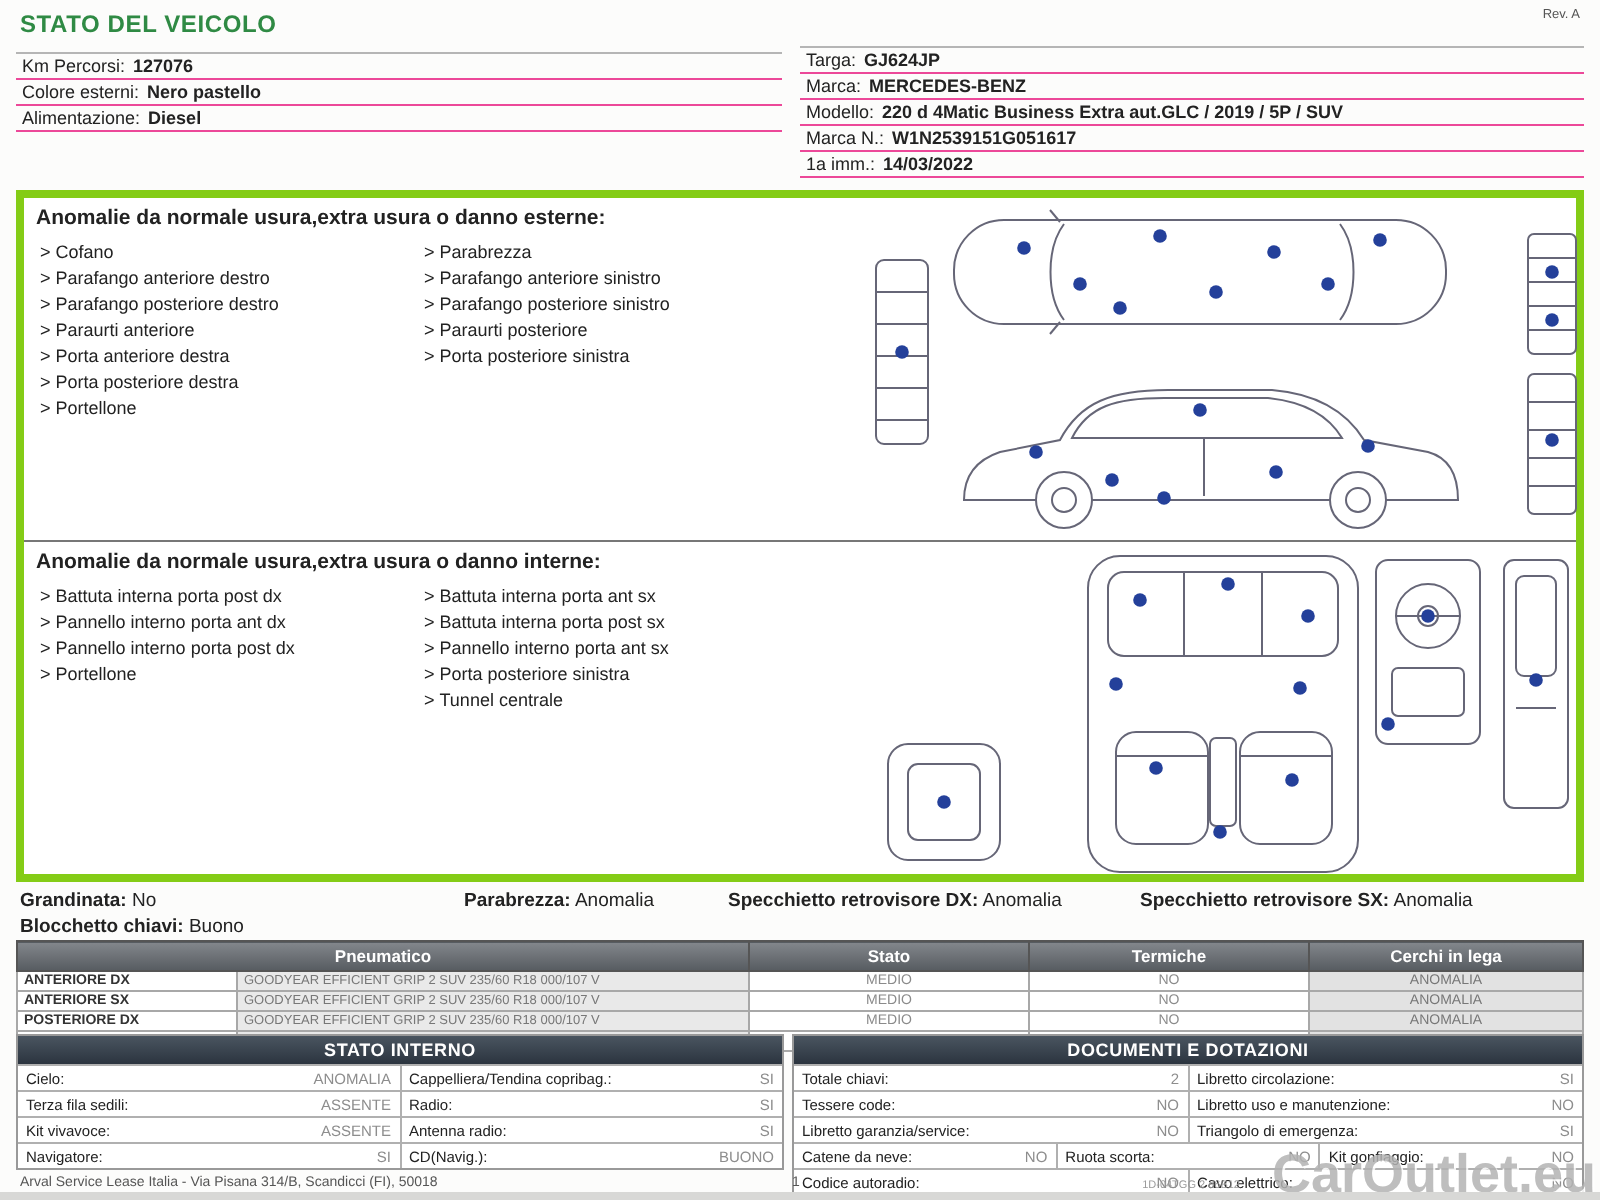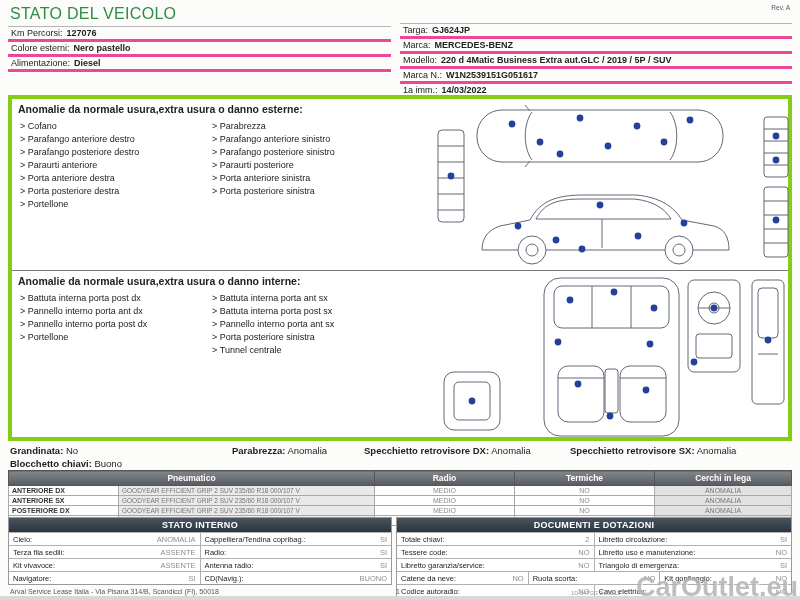--- a/index.html
+++ b/index.html
@@ -1,27 +1,27 @@
 <!DOCTYPE html>
 <html><head>
 <meta charset="utf-8">
 <style>
   * { box-sizing: border-box; margin: 0; padding: 0; }
   html, body { width: 800px; height: 600px; overflow: hidden; }
   body { font-family: "Liberation Sans", sans-serif; background: #e9e9e7; color: #222; }
   .page { position: relative; width: 800px; height: 600px; background: #fcfcfb; overflow: hidden; }
 
   
-  .title { position: absolute; left: 10px; top: 5px; font-size: 16px; font-weight: normal; color: #2f8a44; letter-spacing: .3px; }
+  .title { position: absolute; left: 10px; top: 5px; font-size: 12px; font-weight: bold; color: #2f8a44; letter-spacing: .3px; }
   .rev { position: absolute; right: 10px; top: 4px; font-size: 6.5px; color: #555; }
 
   .info { position: absolute; font-size: 9px; border-top: 1px solid #b5b5b5; }
   .info-left  { left: 8px;  top: 26px; width: 383px; }
   .info-right { left: 400px; top: 23px; width: 392px; }
-  .info .kv-row { display: flex; align-items: center; border-bottom: 3px solid #ec4899; padding: 1px 3px; min-height: 12px; }
+  .info .kv-row { display: flex; align-items: center; border-bottom: 1px solid #ec4899; padding: 1px 3px; min-height: 12px; }
   .info .kv-label { color: #222; white-space: nowrap; }
   .info .kv-value { font-weight: bold; margin-left: 4px; white-space: nowrap; }
 
   
   .main-box { position: absolute; left: 8px; top: 95px; width: 784px; height: 346px; border: 4px solid #84cc16; background: #fff; }
   .section { position: relative; height: 172px; }
   .section.ext { border-bottom: 1px solid #777; }
   .section-title { padding: 4px 6px 2px; font-size: 10.5px; font-weight: bold; }
   .anomaly-cols { position: absolute; left: 8px; top: 21px; display: flex; }
   .anomaly-list { list-style: none; width: 192px; font-size: 9px; line-height: 13px; color: #222; }
@@ -125,21 +125,20 @@
             <li>Paraurti anteriore</li>
             <li>Porta anteriore destra</li>
             <li>Porta posteriore destra</li>
             <li>Portellone</li>
           </ul>
         <ul class="anomaly-list">
             <li>Parabrezza</li>
             <li>Parafango anteriore sinistro</li>
             <li>Parafango posteriore sinistro</li>
             <li>Paraurti posteriore</li>
-            <li>Porta anteriore sinistra</li>
             <li>Porta posteriore sinistra</li>
           </ul>
       </div>
       <div class="diagram">
         <svg viewBox="0 0 360 166">
 
           <g class="sk">
             <rect x="6" y="28" width="26" height="92" rx="4"></rect>
             <line x1="6" y1="44" x2="32" y2="44"></line>
               <line x1="6" y1="60" x2="32" y2="60"></line>
@@ -290,21 +289,21 @@
     <colgroup>
         <col style="width:110px">
         <col style="width:256px">
         <col style="width:140px">
         <col style="width:140px">
         <col>
       </colgroup>
     <thead>
       <tr>
         <th colspan="2">Pneumatico</th>
-        <th>Radio</th>
+        <th>Stato</th>
         <th>Termiche</th>
         <th>Cerchi in lega</th>
       </tr>
     </thead>
     <tbody>
         <tr>
           <td class="t-pos">ANTERIORE DX</td>
           <td class="t-desc">GOODYEAR EFFICIENT GRIP 2 SUV 235/60 R18 000/107 V</td>
           <td class="t-stato">MEDIO</td>
           <td class="t-termiche">NO</td>

